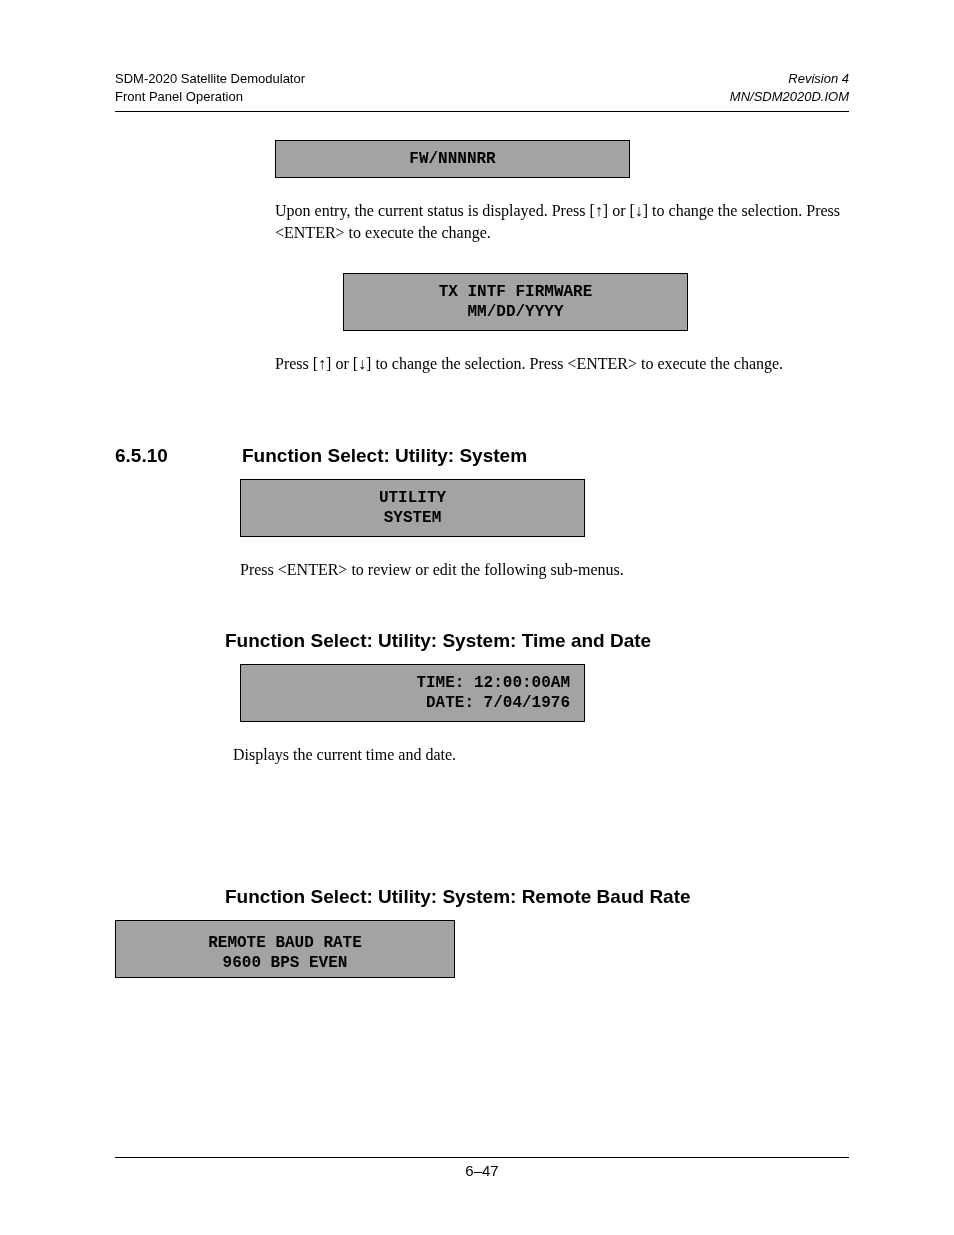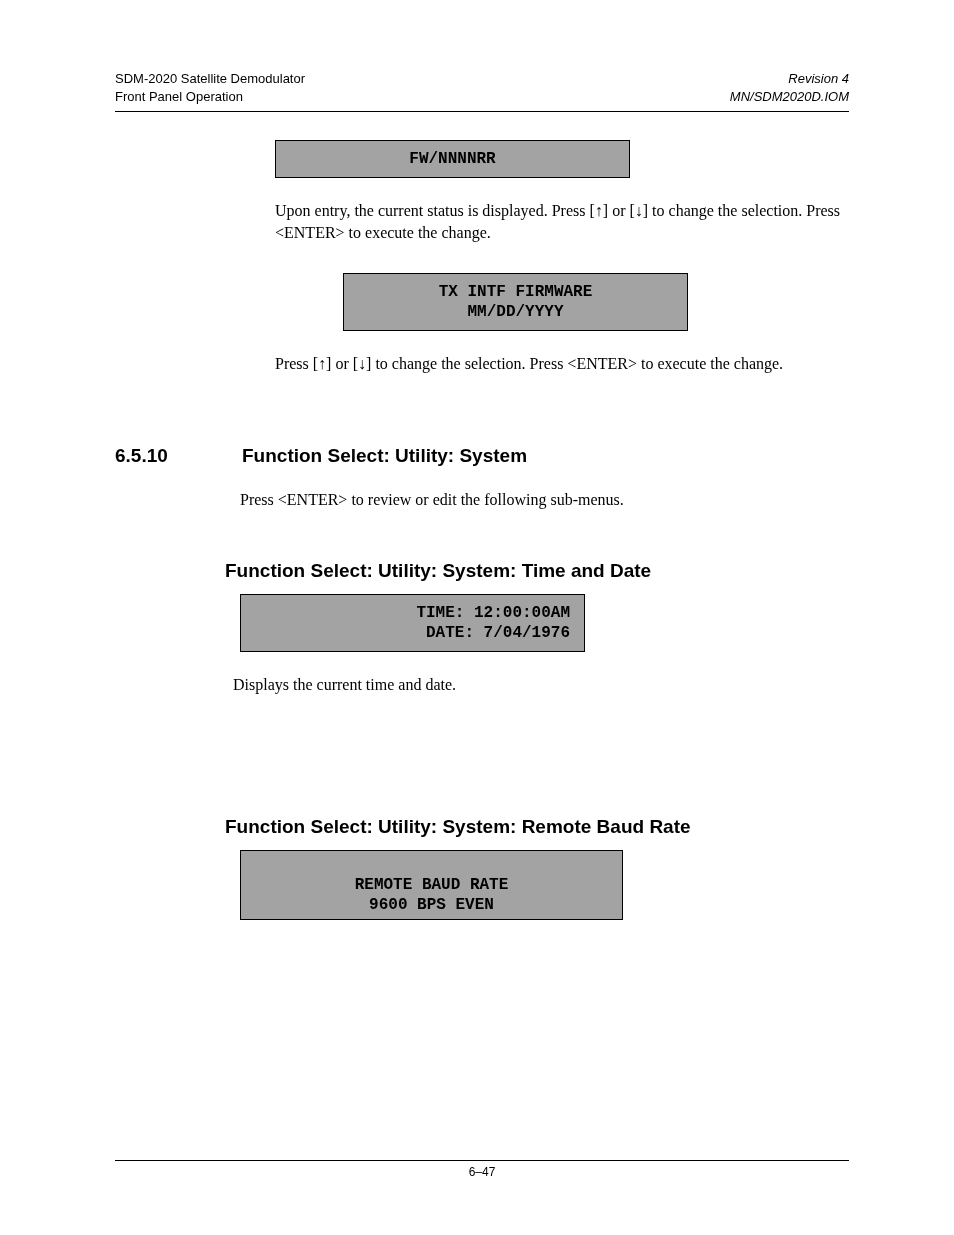--- a/index.html
+++ b/index.html
@@ -42,21 +42,21 @@
     padding: 8px 14px;
     display: flex;
     flex-direction: column;
   }
   .display-box.center { align-items: center; text-align: center; }
   .display-box.left   { align-items: flex-end; text-align: left; }
   .box1 { width: 355px; margin-left: 160px; }
   .box2 { width: 345px; margin-left: 228px; margin-top: 28px; }
   .box3 { width: 345px; margin-left: 125px; margin-top: 12px; }
   .box4 { width: 345px; margin-left: 125px; margin-top: 12px; }
-  .box5 { width: 383px; margin-left: 125px; margin-top: 12px; padding: 24px 14px 4px; }
+  .box5 { width: 340px; margin-top: 12px; padding: 12px 14px 4px; }
   .para {
     font-size: 16px;
     line-height: 1.4;
     margin: 22px 0 0 160px;
     max-width: 570px;
   }
   .section-row {
     display: flex;
     align-items: baseline;
     font-family: Arial, Helvetica, sans-serif;
@@ -75,21 +75,21 @@
   }
   .arrow { font-family: Arial, sans-serif; }
   .footer-line {
     position: absolute;
     left: 115px;
     right: 105px;
     bottom: 56px;
     border-top: 1px solid #000;
     text-align: center;
     font-family: Arial, Helvetica, sans-serif;
-    font-size: 12px;
+    font-size: 15px;
     padding-top: 4px;
   }
 </style>
 </head>
 <body>
 
 <div class="page">
 
   <div class="hdr">
     <div class="left">
@@ -120,20 +120,24 @@
 
   <p class="para">
     <span>Press [</span><span class="arrow">↑</span><span>] or [</span><span class="arrow">↓</span><span>] to change the selection. Press &lt;ENTER&gt; to execute the change.</span>
   </p>
 
   <div class="section-row">
     <span class="section-num">6.5.10</span>
     <span>Function Select: Utility: System</span>
   </div>
 
+  <div class="display-box center box3">
+    <span>UTILITY</span>
+    <span>SYSTEM</span>
+  </div>
 
   <p class="para" style="margin-left:125px;">Press &lt;ENTER&gt; to review or edit the following sub-menus.</p>
 
   <div class="sub-head">Function Select: Utility: System: Time and Date</div>
 
   <div class="display-box left box4">
     <span>TIME: 12:00:00AM</span>
     <span>DATE: 7/04/1976</span>
   </div>
 

